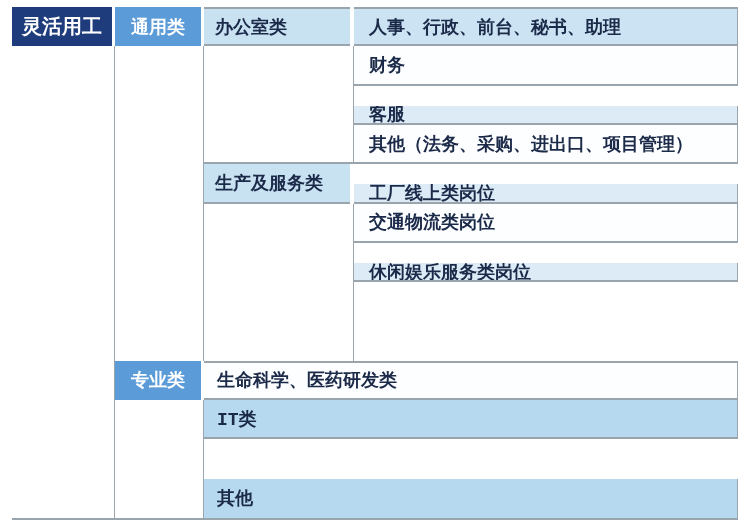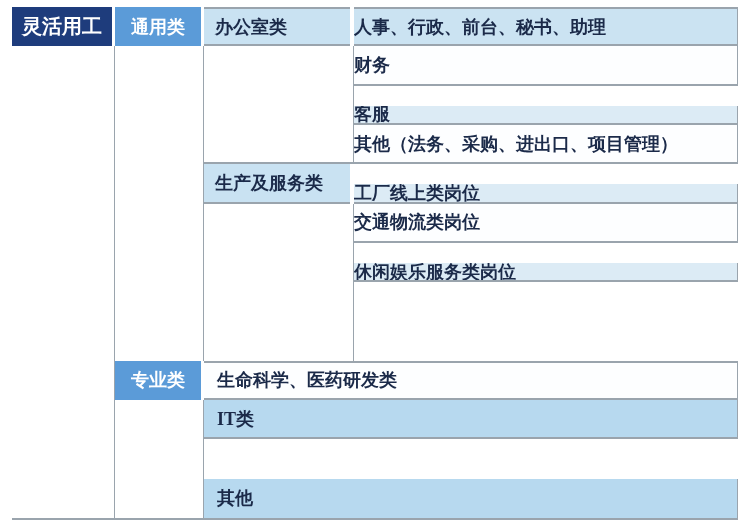--- a/index.html
+++ b/index.html
@@ -1,36 +1,36 @@
 <!DOCTYPE html>
 <html style="--c-root_bg: #1e3c7c; --c-level2_bg: #5b9bd8; --c-level3_bg: #c9e2f2; --c-row1_bg: #cbe3f2; --c-row_alt_bg: #dcebf5; --c-row_deep_bg: #b7d9ef; --c-row_white_bg: #fdfeff; --c-border: #9aa4ad; --c-text_dark: #1b2a49; --c-text_light: #ffffff;"><head>
 <meta charset="utf-8">
 <style>
   html,body{margin:0;padding:0;background:#ffffff;}
   .stage{
     position:relative;width:750px;height:529px;background:#ffffff;overflow:hidden;
-    font-family:Liberation Serif, serif;
+    font-family:Liberation Mono, monospace;
   }
   .tbl{
     position:absolute;left:12px;top:7px;width:726px;height:513px;
     display:grid;
     grid-template-columns:103px 89px 150px 1fr;
     grid-template-rows:repeat(13,1fr);
     box-sizing:border-box;
     border-bottom:2px solid var(--c-border,#9aa4ad);
   }
   .cell{
     box-sizing:border-box;display:flex;align-items:center;
     font-weight:700;font-size:18px;color:var(--c-text_dark,#1b2a49);
     white-space:nowrap;overflow:hidden;
   }
   .navy{background:var(--c-root_bg,#1e3c7c);color:var(--c-text_light,#fff);justify-content:center;font-size:20px;}
   .mid{background:var(--c-level2_bg,#5b9bd8);color:var(--c-text_light,#fff);justify-content:center;}
   .l3{background:var(--c-level3_bg,#c9e2f2);padding-left:11px;}
-  .row{}
+  .row{padding-left:15px;}
   .pad13{padding-left:13px;}
   .bgrow1{background:var(--c-row1_bg,#cbe3f2);}
   .bgalt{background:var(--c-row_alt_bg,#dcebf5);margin-top:20px;}
   .bgdeep{background:var(--c-row_deep_bg,#b7d9ef);}
   .bgwhite{background:var(--c-row_white_bg,#fdfeff);}
   .bt{border-top:2px solid var(--c-border,#9aa4ad);}
   .bb{border-bottom:2px solid var(--c-border,#9aa4ad);}
   .brr{border-right:1px solid var(--c-border,#9aa4ad);}
   .gapR{margin-right:4px;text-align:right;}
   .gapR3{margin-right:3px;}

